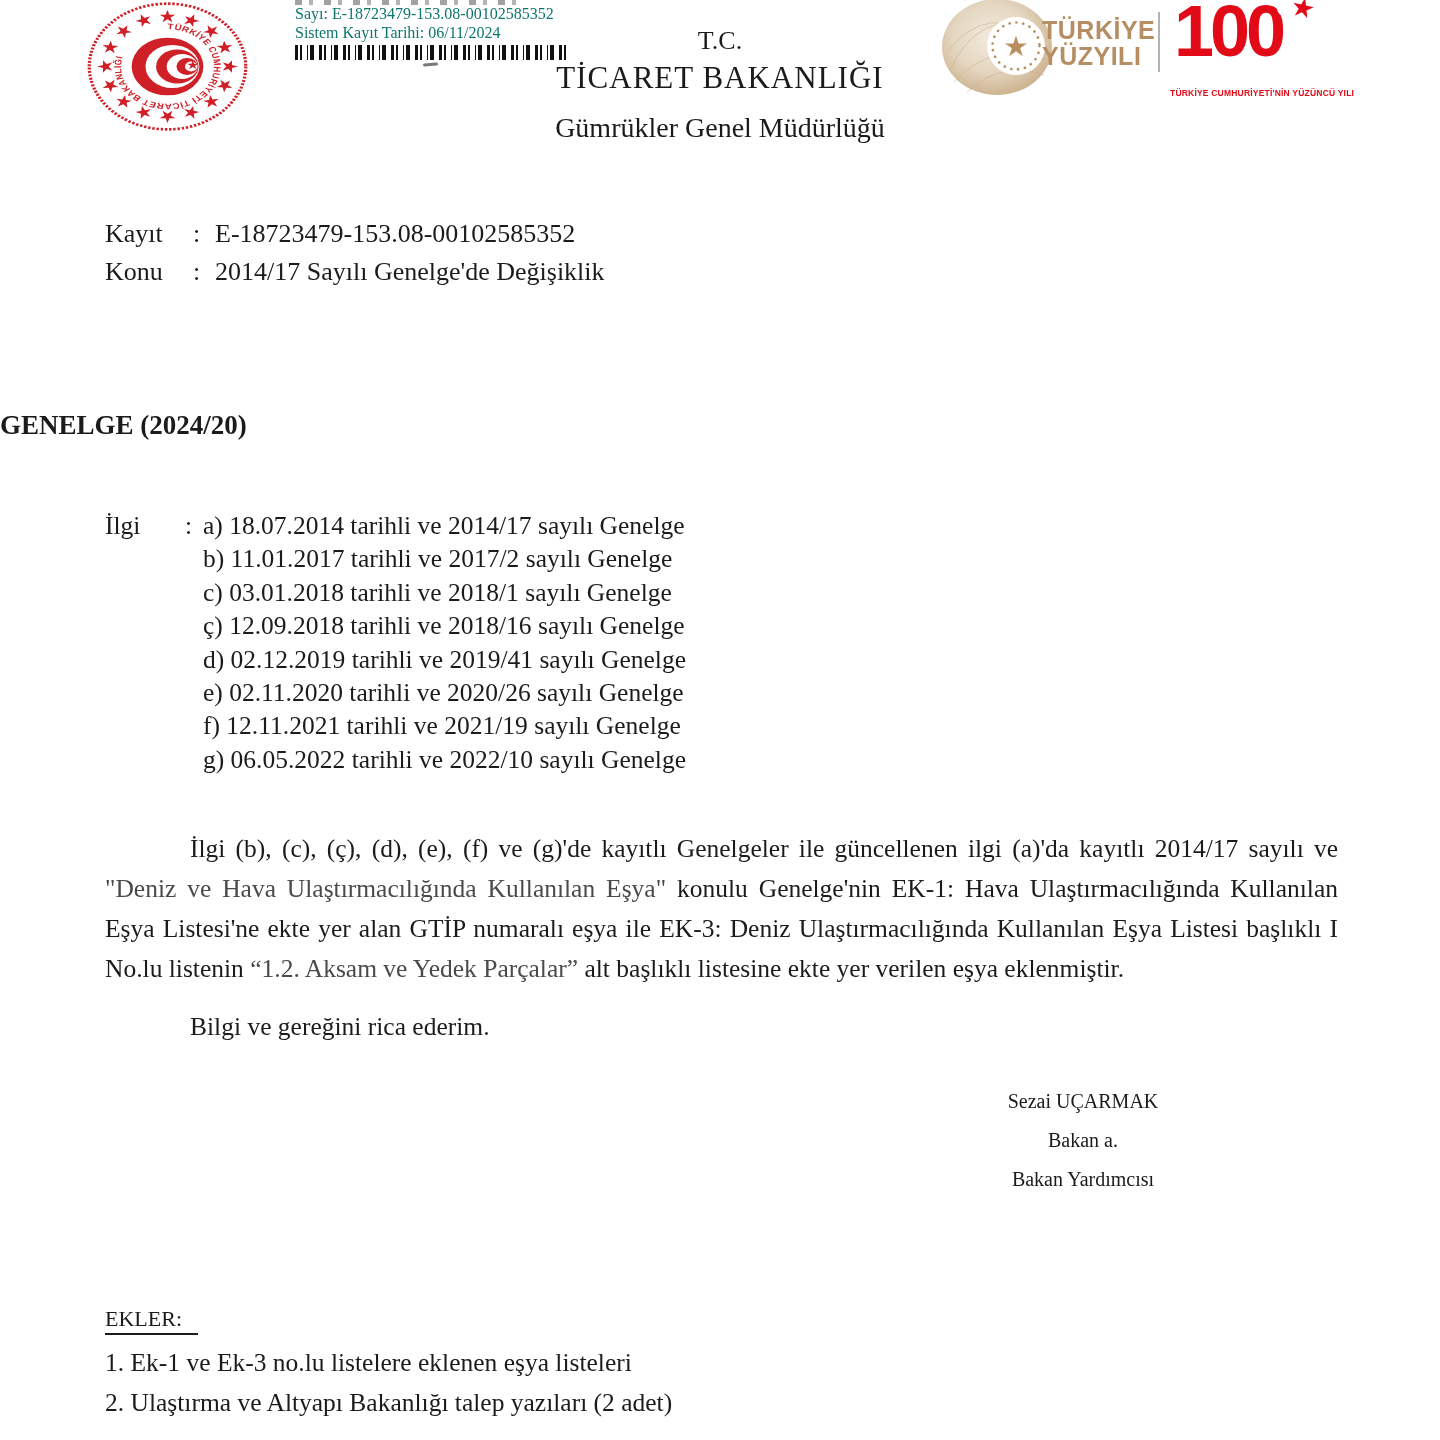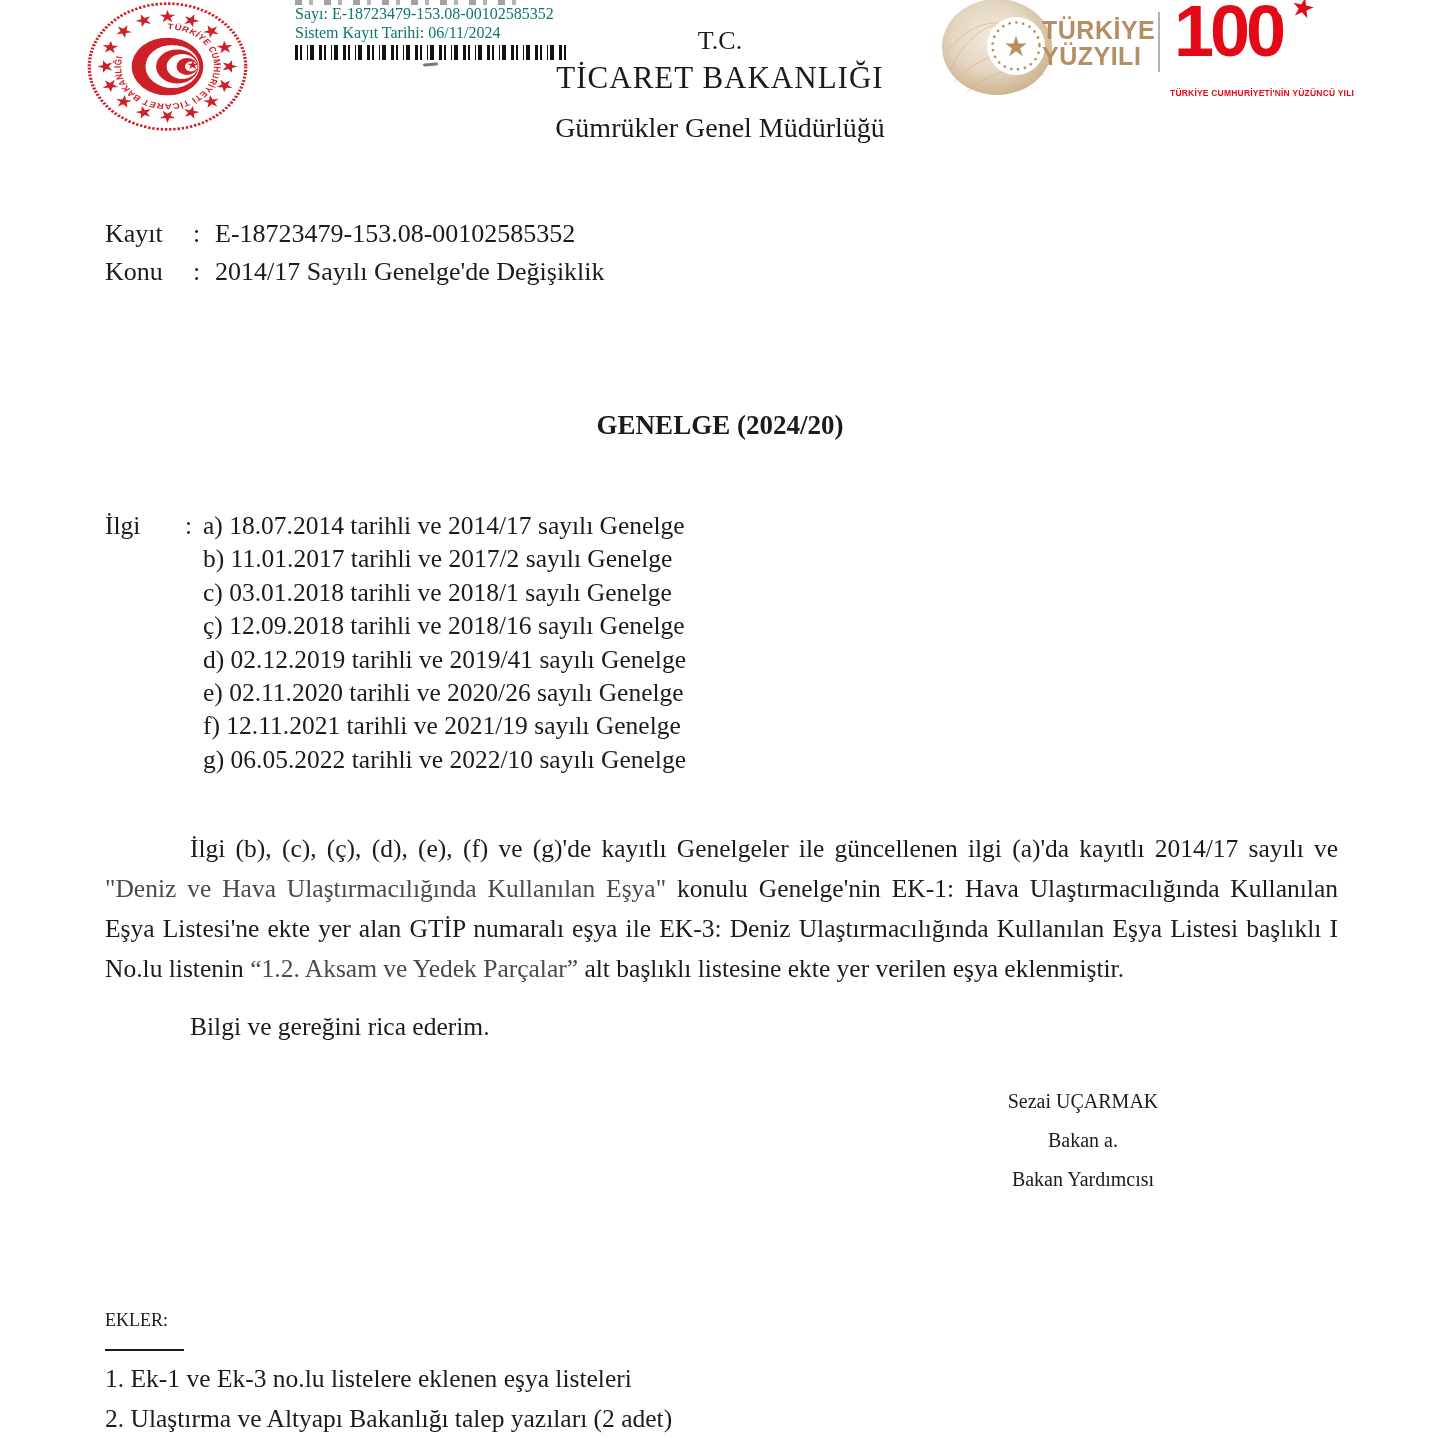--- a/index.html
+++ b/index.html
@@ -41,38 +41,38 @@
   .crescent-notch { position:absolute; left:103px; top:1px; width:15px; height:15px; background:#fff; border-radius:50%; }
   .centennial-star { position:absolute; left:117px; top:-8px; font-size:27px; color:#e30a17; transform:rotate(12deg); font-family:"DejaVu Sans",sans-serif; }
   .centennial-caption { position:absolute; left:-4px; top:88px; width:170px; text-align:left; font-family:"Liberation Sans","DejaVu Sans",sans-serif; font-weight:bold; font-size:8.5px; color:#e30a17; letter-spacing:.2px; white-space:nowrap; }
 
   
   .meta { left:105px; top:215px; font-size:26px; line-height:38px; }
   .m-label { display:inline-block; width:88px; }
   .m-colon { display:inline-block; width:22px; }
 
   
-  .circular-title { left:0; top:410px; width:1440px; text-align:center; font-size:27px; font-weight:bold; }
+  .circular-title { left:0; top:410px; width:1440px; text-align:left; font-size:27px; font-weight:bold; }
 
   
   .ilgi { left:105px; top:509px; display:flex; font-size:25.5px; line-height:33.4px; }
   .ilgi-label { width:80px; }
   .ilgi-colon { width:18px; }
 
   
   .body-par { left:105px; top:813px; width:1233px; font-size:25.5px; line-height:40px; text-align:justify; text-indent:85px;margin-top:16px; }
   .q { color:#4a4a4a; }
   .closing { left:105px; top:1012px; width:1233px; font-size:25.5px; text-indent:85px; }
 
   
   .signature { left:893px; top:1082px; width:380px; text-align:center; font-size:20px; line-height:39px; }
 
   
   .ekler { left:105px; top:1303px; font-size:25.5px; }
-  .ekler-heading { display:inline-block; padding-right:16px; padding-bottom:18px; border-bottom:2px solid #1b1b1b; font-size:18px; }
+  .ekler-heading { display:inline-block; padding-right:16px; padding-bottom:1px; border-bottom:2px solid #1b1b1b; font-size:22px; }
   .ekler-items { margin-top:8px; line-height:40px; }
 </style>
 </head>
 <body>
 
 <div class="page">
 
   <svg class="abs" style="left:86px;top:1px;" width="163" height="131" viewBox="0 0 200 200" preserveAspectRatio="none">
     <defs>
       <polygon id="star5" points="0,-12 2.69,-3.71 11.41,-3.71 4.36,1.42 7.05,9.71 0,4.58 -7.05,9.71 -4.36,1.42 -11.41,-3.71 -2.69,-3.71"></polygon>

